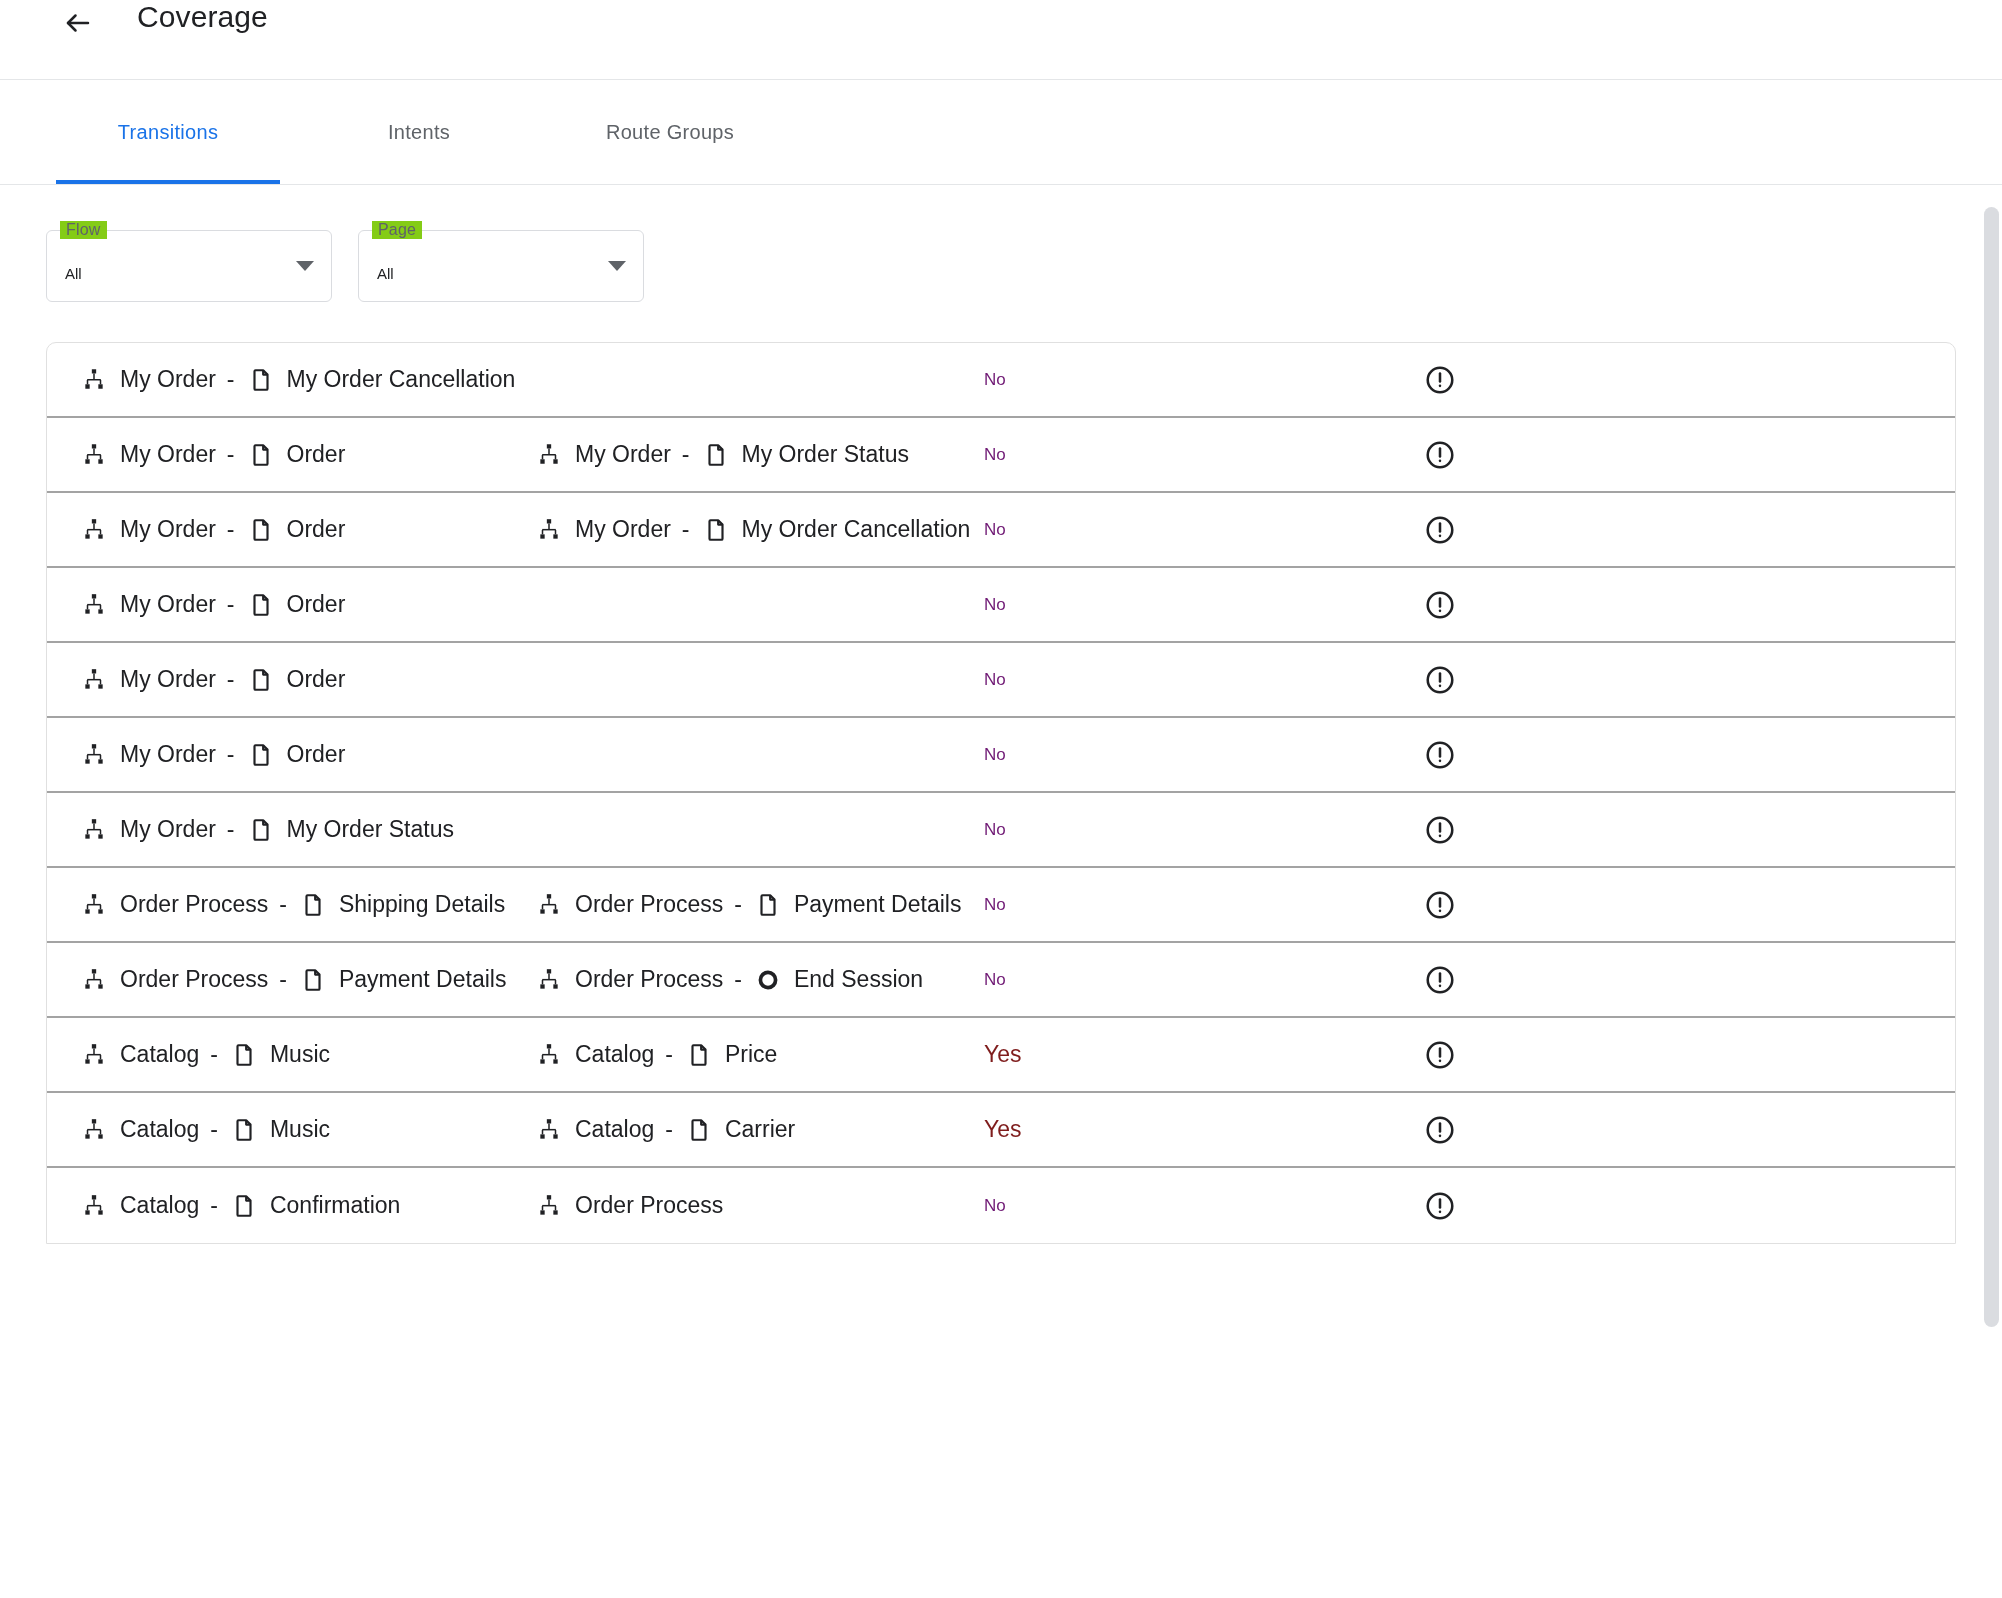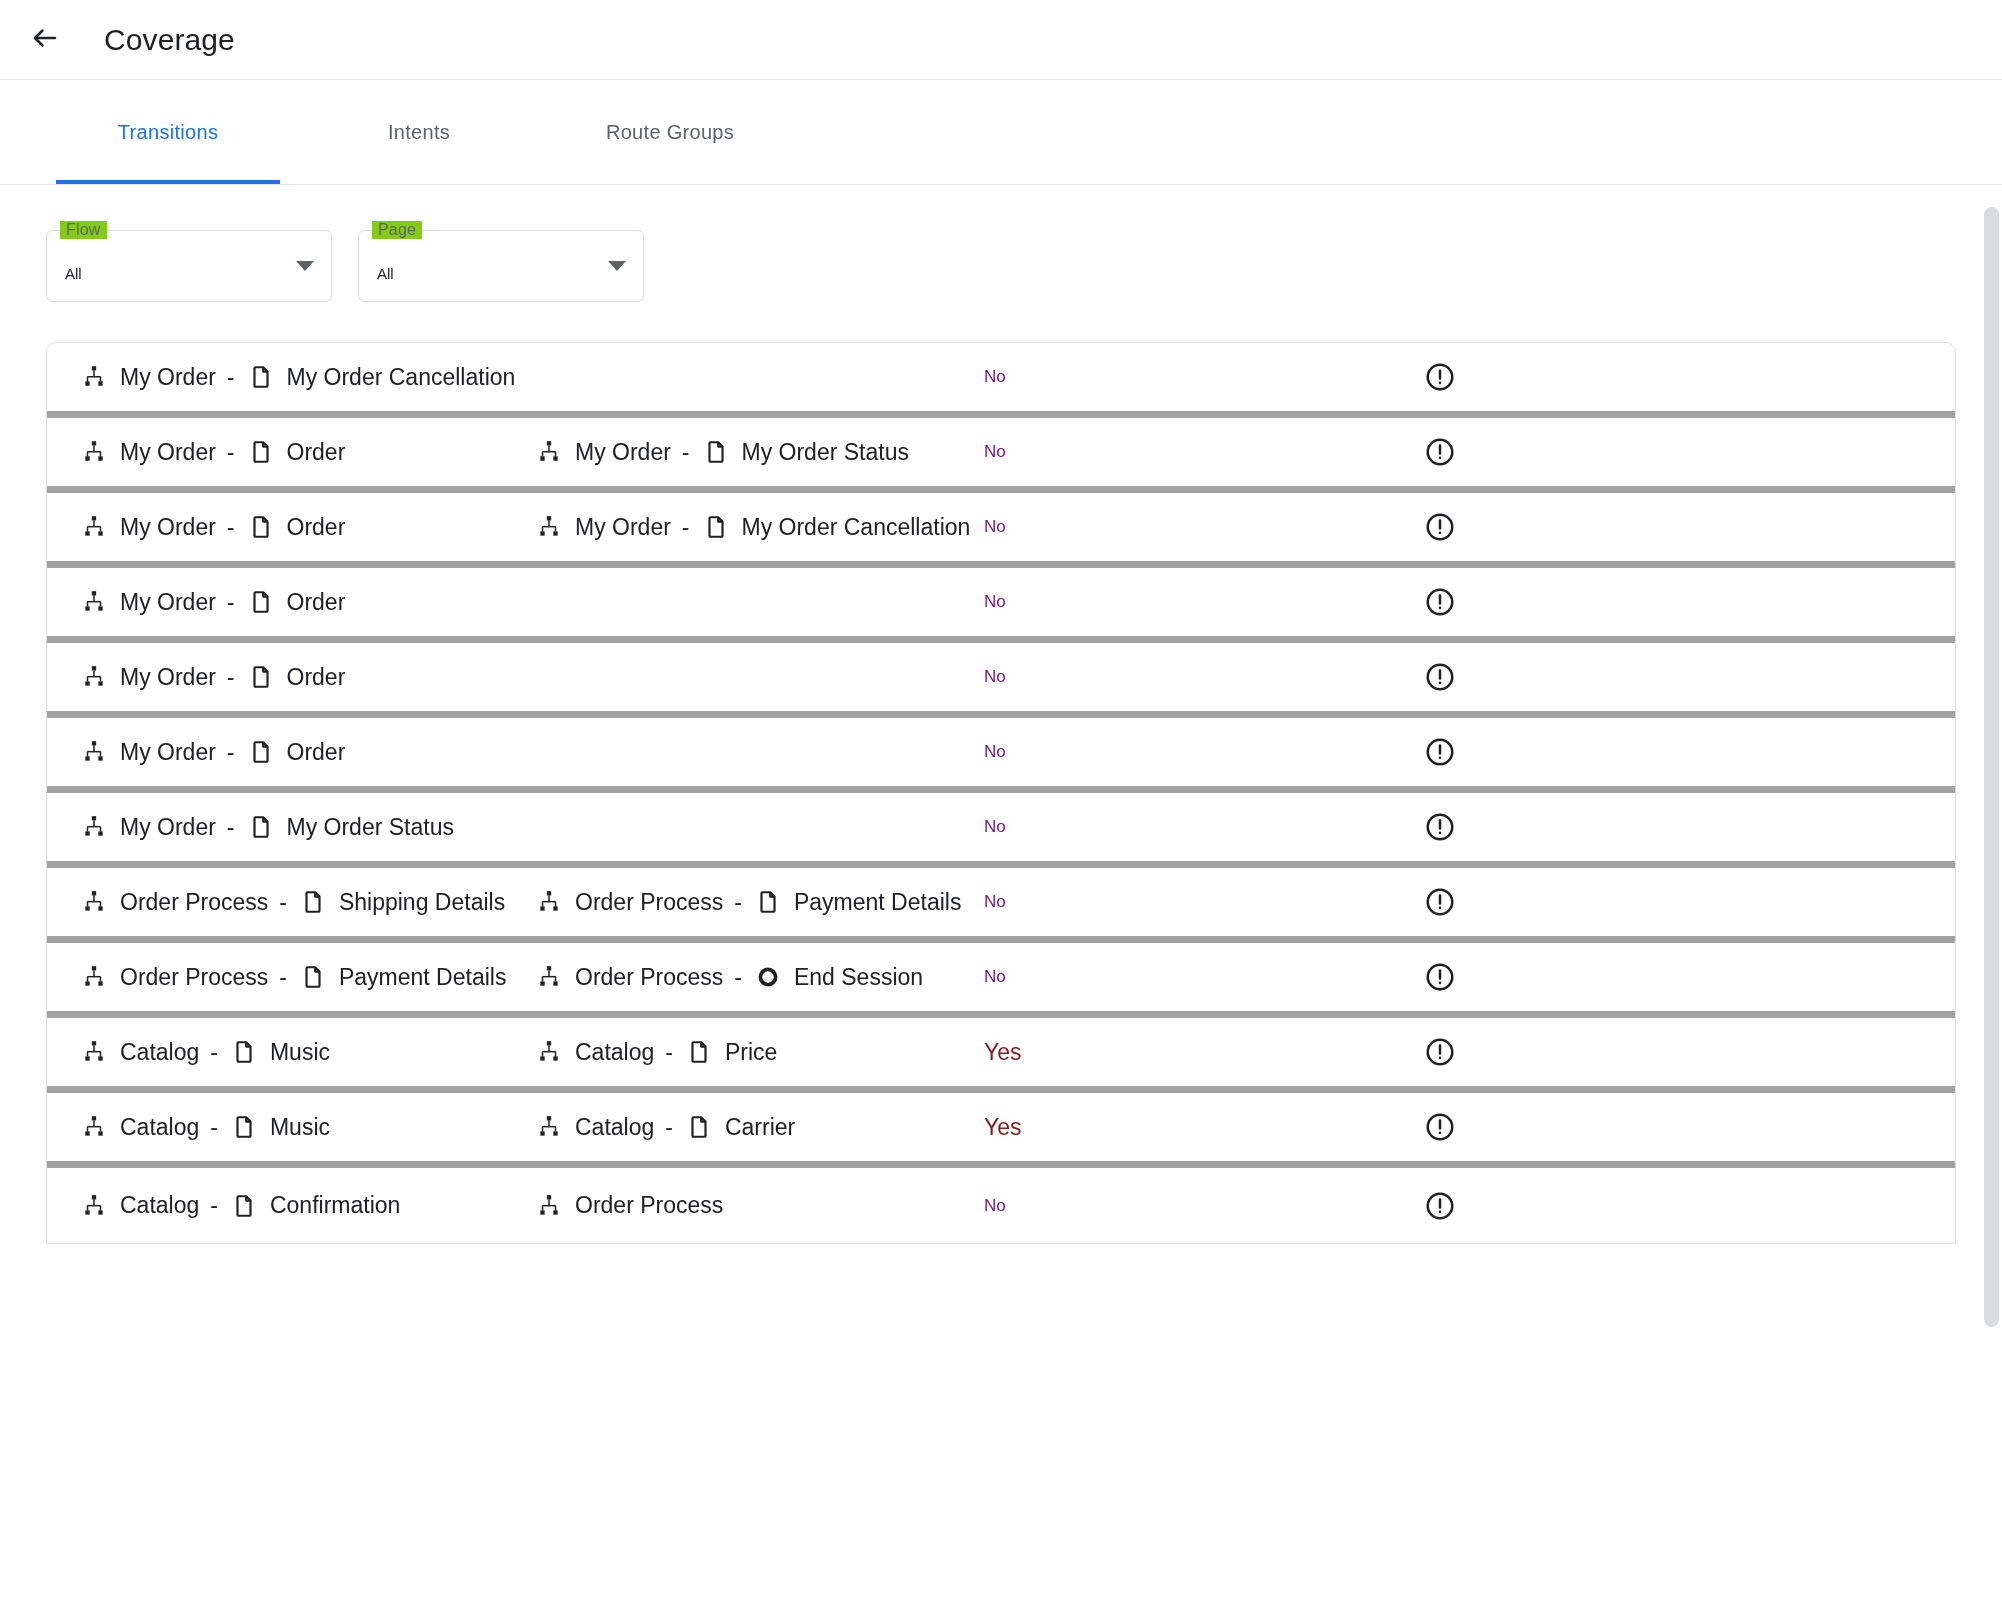--- a/index.html
+++ b/index.html
@@ -11,24 +11,23 @@
     background: #ffffff;
     font-family: "Liberation Sans", sans-serif;
     color: #202124;
     -webkit-font-smoothing: antialiased;
   }
 
   
   .app-header {
     height: 80px;
     display: flex;
-    align-items: center;
     border-bottom: 1px solid #e4e6e8;
     background: #fff;
-    padding-left: 21px;
+    padding-left: 54px;
   }
   .back-btn {
     width: 48px; height: 48px;
     display: flex; align-items: center; justify-content: center;
     border: none; background: transparent;
     cursor: pointer; border-radius: 50%;
     padding: 0;
   }
   .page-title {
     font-size: 30px;
@@ -177,21 +176,21 @@
     border: 1px solid #e0e0e0;
     border-top-left-radius: 10px;
     border-top-right-radius: 10px;
     background: #fff;
     overflow: hidden;
   }
   .trow {
     display: flex;
     align-items: center;
     min-height: 75px;
-    border-bottom: 7px solid #a3a3a3;
+    border-bottom: 2px solid #a3a3a3;
     padding: 0 0 0 32px;
   }
   .trow:last-child { border-bottom: none; }
   .thead {
     min-height: 70px;
     font-weight: 700;
     font-size: 20px;
     color: #202124;
     border-bottom: 1px solid #e0e0e0;
   }

